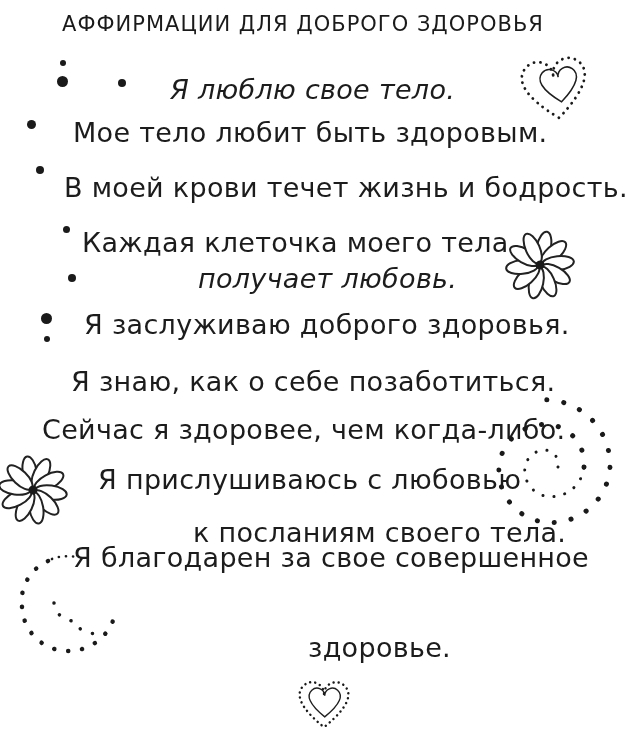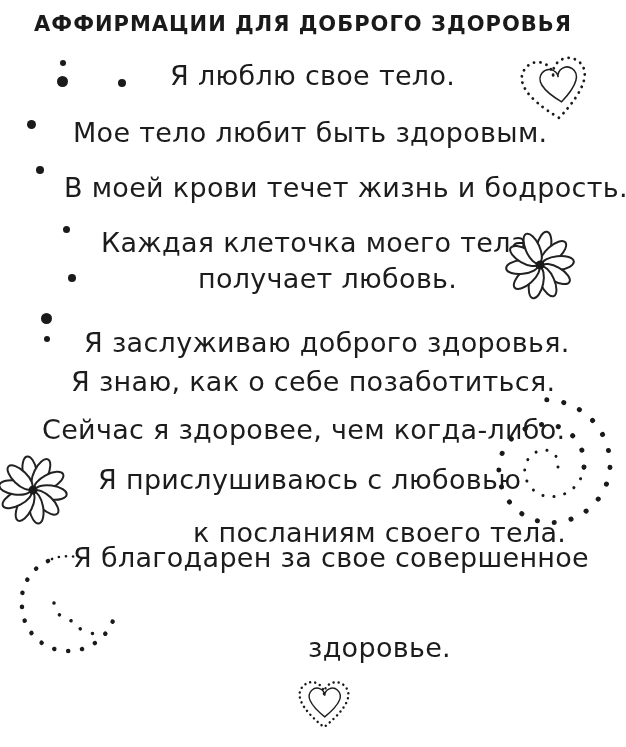--- a/index.html
+++ b/index.html
@@ -7,33 +7,33 @@
     position:relative;
     width:626px;height:747px;
     background:#ffffff;
     overflow:hidden;
     font-family:"DejaVu Sans",sans-serif;
     color:#1a1a1a;
   }
   .title{
     position:absolute;top:12px;left:0;width:606px;
     margin:0;text-align:center;
-    font-size:21px;font-weight:700;letter-spacing:1px;
+    font-size:21px;font-weight:400;letter-spacing:1px;
     color:#1a1a1a;
   }
   .line{
     position:absolute;white-space:nowrap;
     font-size:27px;letter-spacing:0.3px;color:#1c1c1c;
   }
-  .l1{left:170px;top:60px;}
+  .l1{left:170px;top:74px;font-style:italic;}
   .l2{left:73px;top:117px;}
   .l3{left:64px;top:172px;}
-  .l4{left:101px;top:227px;}
-  .l5{left:198px;top:263px;}
-  .l6{left:84px;top:327px;}
+  .l4{left:82px;top:227px;}
+  .l5{left:198px;top:263px;font-style:italic;}
+  .l6{left:84px;top:309px;}
   .l7{left:71px;top:366px;}
   .l8{left:42px;top:414px;}
   .l9{left:62px;top:464px;margin-left:36px;}
   .l10{left:193px;top:517px;}
   .l11{left:73px;top:542px;}
   .l12{left:308px;top:612px;margin-top:20px;}
   .deco{position:absolute;}
   .heart-tr{left:508px;top:50px;transform:rotate(-8deg);}
   .daisy-right{left:505px;top:230px;}
   .daisy-left{left:-2px;top:455px;}

